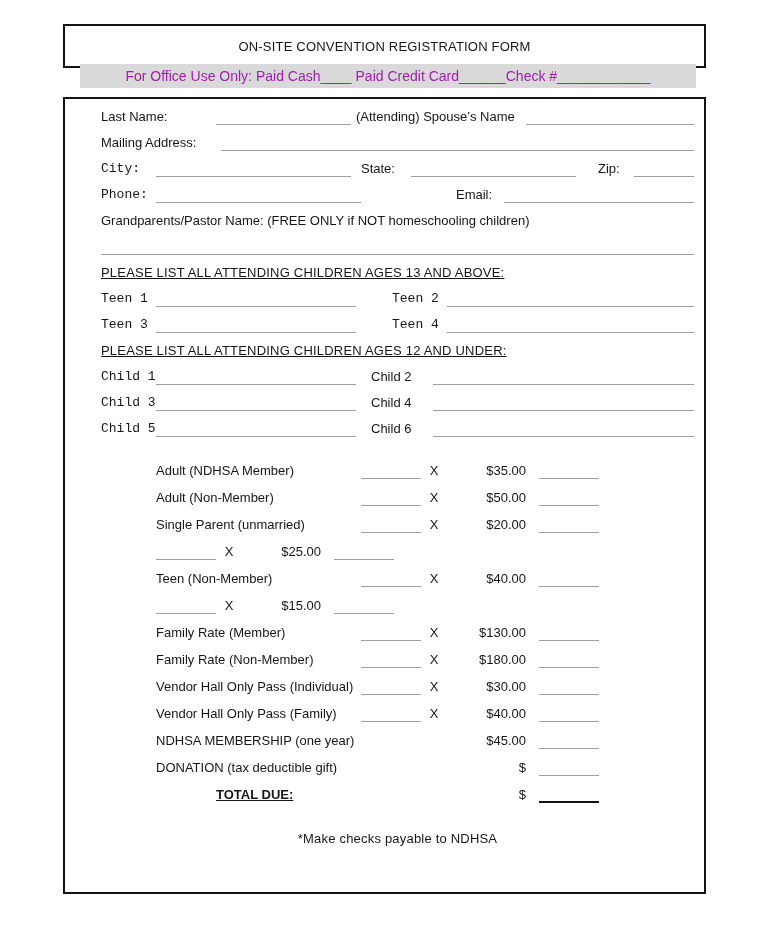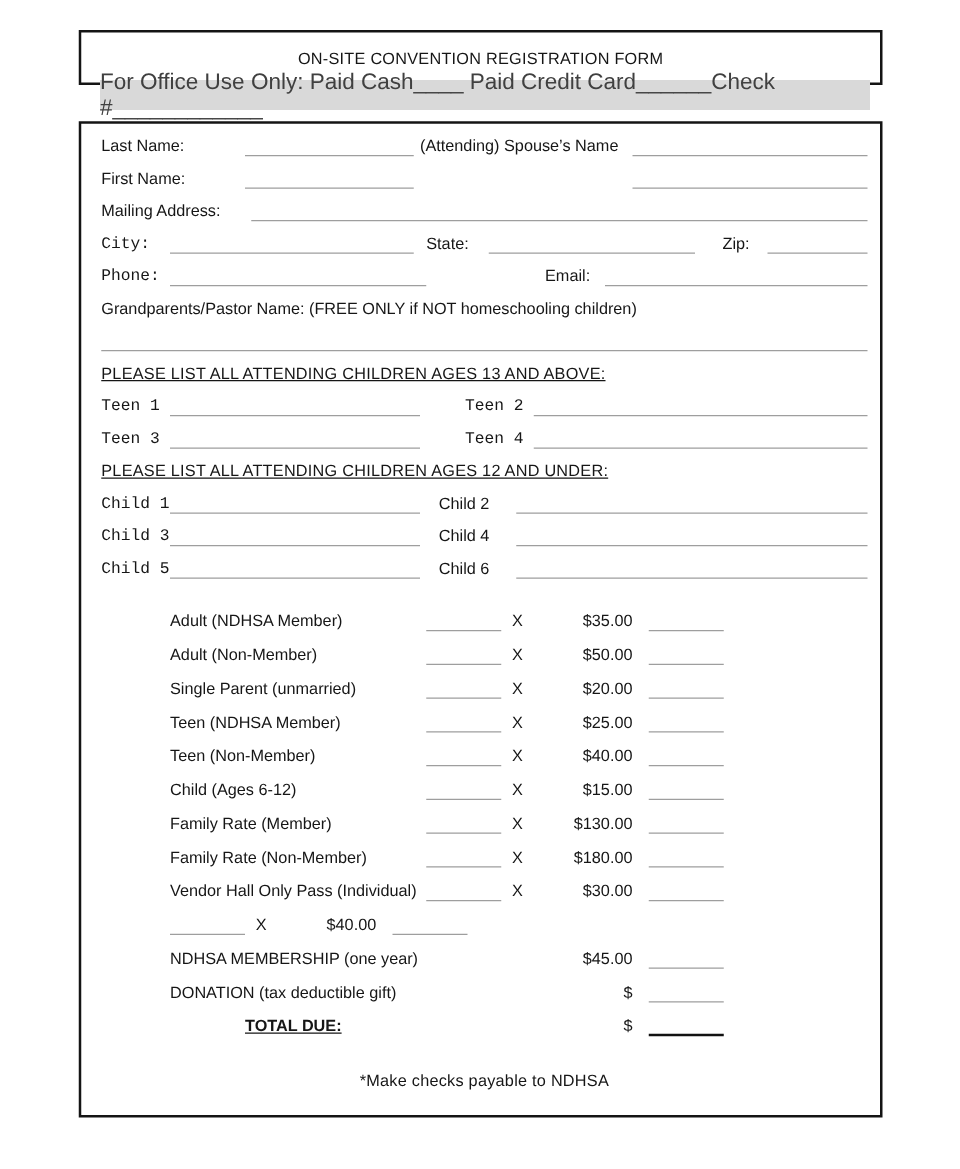--- a/index.html
+++ b/index.html
@@ -14,26 +14,26 @@
   .title-box {
     position:absolute; left:63px; top:24px; width:643px; height:44px;
     border:2px solid #141414; background:#fff;
     display:flex; align-items:center; justify-content:center;
     font-size:13px; letter-spacing:.2px;
   }
   .office-bar {
     position:absolute; left:80px; top:64px; width:616px; height:24px;
     background:#d9d9d9;
     display:flex; align-items:center; justify-content:center;
-    font-size:18px; color:#404040;
+    font-size:14px; color:#a21caf;
   }
   .main-box {
     position:absolute; left:63px; top:97px; width:643px; height:797px;
     border:2px solid #141414; background:#fff;
-    padding:10px 10px 0 16px;
+    padding:10px 10px 0 36px;
   }
 
   .form-row { display:flex; align-items:flex-end; line-height:16px; margin-bottom:10px; }
   .lbl { white-space:nowrap; }
   .line { display:inline-block; height:16px; border-bottom:1px solid #9e9e9e; }
   .flex { flex:1 1 auto; }
 
   .w36{width:36px;} .w48{width:48px;} .w50{width:50px;} .w55{width:55px;flex:none;font-family:Liberation Mono, monospace;}
   .w62{width:62px;flex:none;} .w115{width:115px;flex:none;} .w120{width:120px;flex:none;}
   .w135{width:135px;flex:none;} .w165{width:165px;flex:none;} .w195{width:195px;flex:none;}
@@ -78,26 +78,20 @@
 
   <div class="main-box">
 
     <div class="form-row">
       <span class="lbl w115">Last Name:</span>
       <span class="line w135"></span>
       <span class="lbl mid">(Attending) Spouse’s Name</span>
       <span class="line flex"></span>
     </div>
 
-    <div class="form-row">
-      <span class="lbl w115">First Name:</span>
-      <span class="line w135"></span>
-      <span class="mid"></span>
-      <span class="line flex"></span>
-    </div>
 
     <div class="form-row">
       <span class="lbl w120">Mailing Address:</span>
       <span class="line flex"></span>
     </div>
 
     <div class="form-row">
       <span class="lbl w55">City:</span>
       <span class="line w195"></span>
       <span class="lbl w50 ml10">State:</span>
@@ -173,35 +167,33 @@
         <span class="p-total"></span>
       </div>
       <div class="price-row">
         <span class="p-label">Single Parent (unmarried)</span>
         <span class="p-qty"></span>
         <span class="p-x">X</span>
         <span class="p-price">$20.00</span>
         <span class="p-total"></span>
       </div>
       <div class="price-row">
-        <span class="p-label">Teen (NDHSA Member)</span>
         <span class="p-qty"></span>
         <span class="p-x">X</span>
         <span class="p-price">$25.00</span>
         <span class="p-total"></span>
       </div>
       <div class="price-row">
         <span class="p-label">Teen (Non-Member)</span>
         <span class="p-qty"></span>
         <span class="p-x">X</span>
         <span class="p-price">$40.00</span>
         <span class="p-total"></span>
       </div>
       <div class="price-row">
-        <span class="p-label">Child (Ages 6-12)</span>
         <span class="p-qty"></span>
         <span class="p-x">X</span>
         <span class="p-price">$15.00</span>
         <span class="p-total"></span>
       </div>
       <div class="price-row">
         <span class="p-label">Family Rate (Member)</span>
         <span class="p-qty"></span>
         <span class="p-x">X</span>
         <span class="p-price">$130.00</span>
@@ -215,20 +207,21 @@
         <span class="p-total"></span>
       </div>
       <div class="price-row">
         <span class="p-label">Vendor Hall Only Pass (Individual)</span>
         <span class="p-qty"></span>
         <span class="p-x">X</span>
         <span class="p-price">$30.00</span>
         <span class="p-total"></span>
       </div>
       <div class="price-row">
+        <span class="p-label">Vendor Hall Only Pass (Family)</span>
         <span class="p-qty"></span>
         <span class="p-x">X</span>
         <span class="p-price">$40.00</span>
         <span class="p-total"></span>
       </div>
 
       <div class="price-row">
         <span class="p-label">NDHSA MEMBERSHIP (one year)</span>
         <span class="p-qty ghost"></span>
         <span class="p-x ghost"></span>

